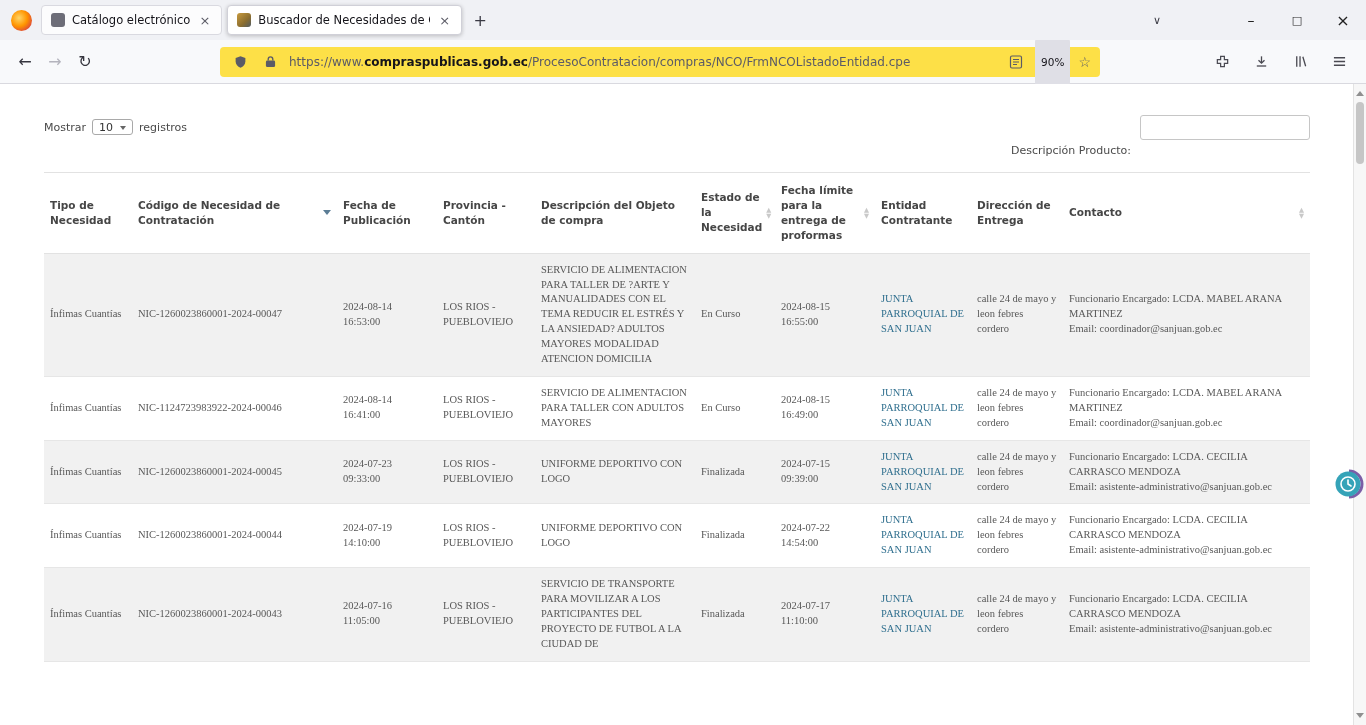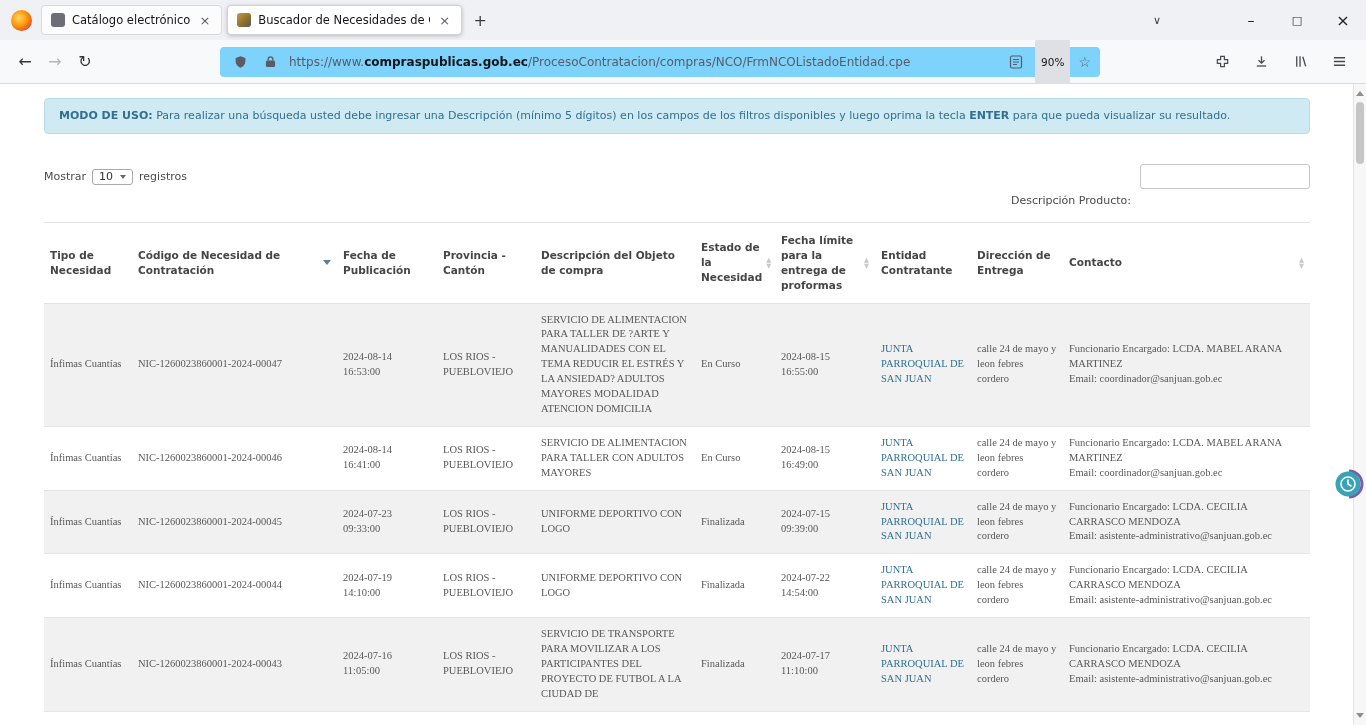--- a/index.html
+++ b/index.html
@@ -41,21 +41,21 @@
   .win-btn.cls { font-size: 16px; }
 
   .toolbar {
     height: 44px; background: #f8f9fb; border-bottom: 1px solid #d9d9df;
     display: flex; align-items: center; padding: 0 10px;
   }
   .nav-btn { width: 30px; height: 30px; display: flex; align-items: center; justify-content: center;
     font-size: 16px; color: #35353e; border-radius: 4px; flex: none; }
   .nav-btn.disabled { color: #b4b4bd; }
   .urlbar {
-    margin-left: 120px; width: 880px; height: 30px; background: #7dd3fc;
+    margin-left: 120px; width: 880px; height: 30px; background: #fde047;
     border-radius: 4px; display: flex; align-items: center; gap: 8px; padding: 0 9px;
     font-size: 12px;
   }
   .urlbar .url-text { flex: 1; white-space: nowrap; overflow: hidden; color: #5b5b66; }
   .urlbar .url-text .domain { color: #15141a; font-weight: bold; }
   .zoom-chip { background: #dfdfe6; border-radius: 4px; font-size: 10.5px; padding: 18px 6px; color: #15141a; flex: none; }
   .star { font-size: 14px; color: #5b5b66; flex: none; }
   .toolbar-right { margin-left: auto; display: flex; align-items: center; gap: 17px; margin-right: 6px; }
   .tool-icon { display: flex; align-items: center; justify-content: center; width: 22px; height: 22px; }
 
@@ -190,23 +190,20 @@
     <span class="tool-icon">
       <svg width="15" height="13" viewBox="0 0 16 14" fill="none" stroke="#4a4a52" stroke-width="1.6">
           <path d="M2 3h12M2 7h12M2 11h12"></path>
         </svg>
     </span>
   </div>
 </div>
 
 <div class="content">
 
-  <div class="banner">
-    <b>MODO DE USO:</b><span> Para realizar una búsqueda usted debe ingresar una Descripción (mínimo 5 dígitos) en los campos de los filtros disponibles y luego oprima la tecla </span><b>ENTER</b><span> para que pueda visualizar su resultado.</span>
-  </div>
 
   <div class="controls">
     <span>Mostrar</span>
     <span class="fake-select">
       <span>10</span>
       <span class="select-caret"></span>
     </span>
     <span>registros</span>
 
     <span class="filter">
@@ -298,21 +295,21 @@
     <td>2024-08-15 16:55:00</td>
     <td><span class="entidad">JUNTA PARROQUIAL DE SAN JUAN</span></td>
     <td>calle 24 de mayo y leon febres cordero</td>
     <td>
       <span class="contact-line">Funcionario Encargado: LCDA. MABEL ARANA MARTINEZ</span>
       <span class="contact-line">Email: coordinador@sanjuan.gob.ec</span>
     </td>
   </tr>
           <tr>
     <td>Ínfimas Cuantías</td>
-    <td>NIC-1260023860001-2024-00046</td>
+    <td>NIC-1124723983922-2024-00046</td>
     <td>2024-08-14 16:41:00</td>
     <td>LOS RIOS - PUEBLOVIEJO</td>
     <td>SERVICIO DE ALIMENTACION PARA TALLER CON ADULTOS MAYORES</td>
     <td>En Curso</td>
     <td>2024-08-15 16:49:00</td>
     <td><span class="entidad">JUNTA PARROQUIAL DE SAN JUAN</span></td>
     <td>calle 24 de mayo y leon febres cordero</td>
     <td>
       <span class="contact-line">Funcionario Encargado: LCDA. MABEL ARANA MARTINEZ</span>
       <span class="contact-line">Email: coordinador@sanjuan.gob.ec</span>

